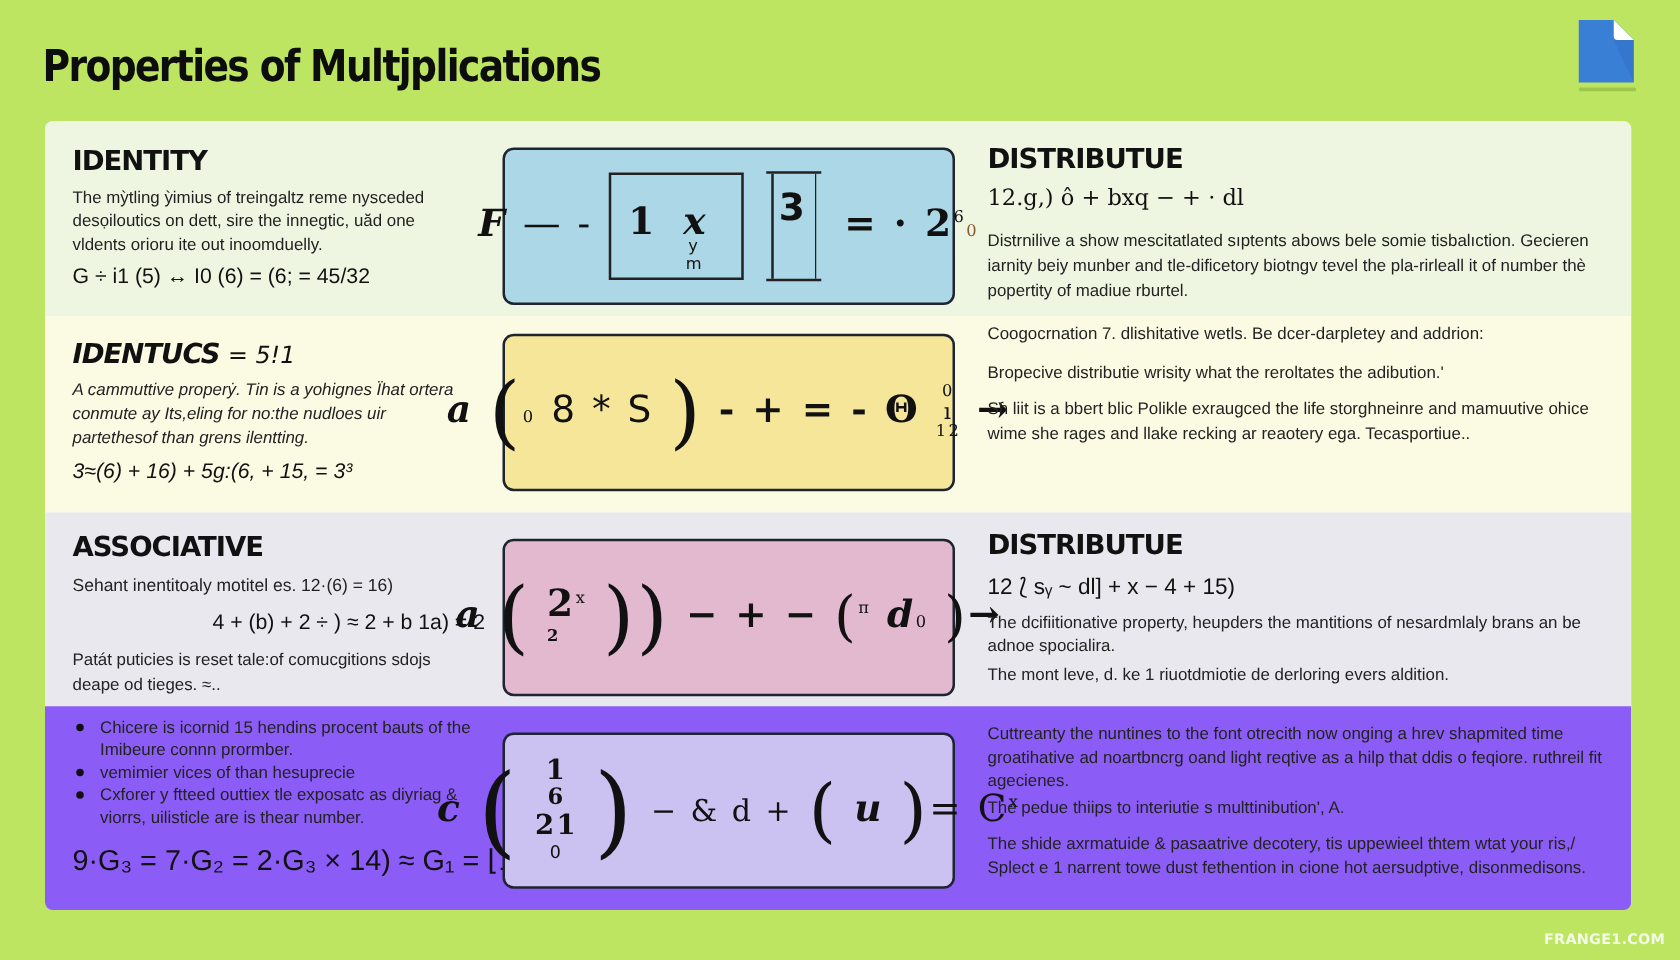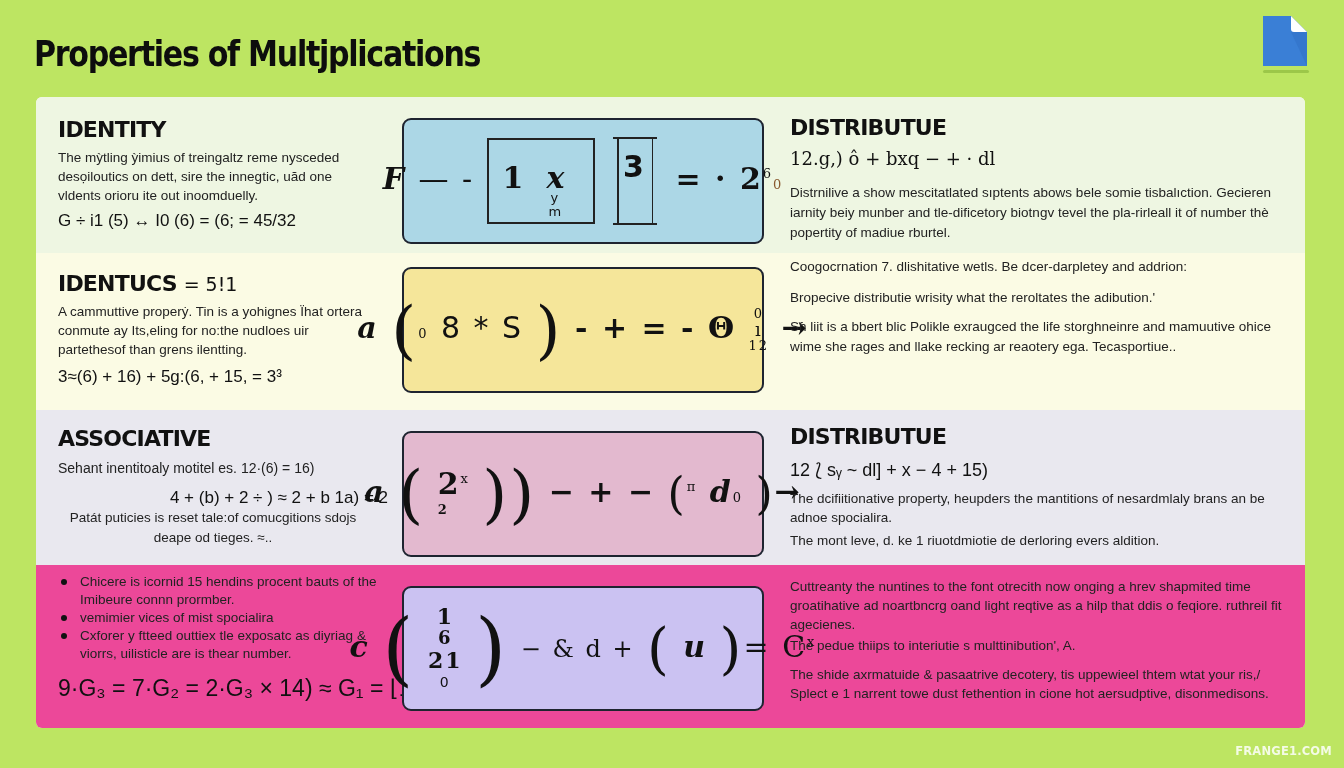--- a/index.html
+++ b/index.html
@@ -28,21 +28,21 @@
     position: absolute; left: 36px; top: 97px; width: 1269px; height: 631px;
     border-radius: 6px; overflow: hidden;
     background: #f3f8ec;
   }
   .row {
     position: absolute; left: 0; width: 100%;
   }
   .row.r1 { top: 0; height: 156px; background: #eef6e2; }
   .row.r2 { top: 156px; height: 157px; background: #fbfbe4; }
   .row.r3 { top: 313px; height: 155px; background: #e9e8ef; }
-  .row.r4 { top: 468px; height: 163px; background: #ec4899; }
+  .row.r4 { top: 468px; height: 163px; background: #8b5cf6; }
 
   .left-col { position: absolute; left: 22px; width: 330px; }
   .right-col { position: absolute; left: 754px; width: 500px; }
 
   .heading {
     font-family: "DejaVu Sans", sans-serif;
     font-weight: bold; font-size: 22px; letter-spacing: -0.8px;
     color: #111;
   }
   .heading .suffix { font-weight: normal; font-size: 19px; letter-spacing: 0; }
@@ -142,21 +142,21 @@
     </div>
 
     <div class="right-col" style="top:18px;">
       <div class="heading">DISTRIBUTUE</div>
       <div class="formula serif" style="margin-top:8px;">12.g,) ô + bxq − + · dl</div>
       <div class="para" style="margin-top:14px;width:495px;line-height:20px;">Distrnilive a show mescitatlated sıptents abows bele somie tisbalıction. Gecieren iarnity beiy munber and tle-dificetory biotngv tevel the pla-rirleall it of number thè popertity of madiue rburtel.</div>
     </div>
   </div>
 
   <div class="row r2">
-    <div class="left-col" style="top:18px;">
+    <div class="left-col" style="top:18px;font-style:italic;">
       <div class="heading">
         <span>IDENTUCS</span>
         <span class="suffix">= 5!1</span>
       </div>
       <div class="para" style="margin-top:6px;width:315px;">A cammuttive properẏ. Tin is a yohignes Ïhat ortera conmute ay Its,eling for no:the nudloes uir partethesof than grens ilentting.</div>
       <div class="formula" style="margin-top:8px;">3≈(6) + 16) + 5g:(6, + 15, = 3³</div>
     </div>
 
     <div class="eq-box yellow" style="top:14px;">
       <div class="eq-text">
@@ -179,21 +179,21 @@
       <div class="para" style="margin-top:12px;">Bropecive distributie wrisity what the reroltates the adibution.'</div>
       <div class="para" style="margin-top:10px;width:495px;line-height:20px;">Sɦ liit is a bbert blic Polikle exraugced the life storghneinre and mamuutive ohice wime she rages and llake recking ar reaotery ega. Tecasportiue..</div>
     </div>
   </div>
 
   <div class="row r3">
     <div class="left-col" style="top:16px;">
       <div class="heading">ASSOCIATIVE</div>
       <div class="para" style="margin-top:8px;font-size:14px;">Sehant inentitoaly motitel es. 12·(6) = 16)</div>
       <div class="formula" style="margin-top:10px;text-align:right;">4 + (b) + 2 ÷ ) ≈ 2 + b 1a) = 2</div>
-      <div class="para" style="width:310px;line-height:20px;text-align:center;">Patát puticies is reset tale:of comucgitions sdojs deape od tieges.  ≈..</div>
+      <div class="para" style="margin-top:10px;width:310px;line-height:20px;">Patát puticies is reset tale:of comucgitions sdojs deape od tieges.  ≈..</div>
     </div>
 
     <div class="eq-box pink" style="top:21px;">
       <div class="eq-text">
         <i>a</i>
         <span class="big-paren">(</span>
         <span style="display:inline-flex;flex-direction:column;vertical-align:middle;line-height:26px;">
           <span><span>2</span><span class="sup">x</span></span>
           <span class="sub" style="font-weight:bold;">2</span>
         </span>
@@ -210,21 +210,21 @@
       <div class="formula" style="margin-top:10px;font-size:18px;">12 ⟅ sᵧ ~ dl] + x − 4 + 15)</div>
       <div class="para" style="margin-top:8px;width:495px;">The dcifiitionative property, heupders the mantitions of nesardmlaly brans an be adnoe spocialira.</div>
       <div class="para" style="margin-top:4px;">The mont leve, d. ke 1 riuotdmiotie de derloring evers aldition.</div>
     </div>
   </div>
 
   <div class="row r4">
     <div class="left-col" style="top:8px;">
       <ul class="bullets" style="width:320px;">
         <li>Chicere is icornid 15 hendins procent bauts of the Imibeure connn prormber.</li>
-        <li>vemimier vices of mist spocialira</li>
+        <li>vemimier vices of than hesuprecie</li>
         <li>Cxforer y ftteed outtiex tle exposatc as diyriag &amp; viorrs, uilisticle are is thear number.</li>
       </ul>
       <div class="formula" style="margin-top:12px;font-size:23px;">9·G₃ = 7·G₂ = 2·G₃ × 14) ≈ G₁ = ⌊16⌉₃ =</div>
     </div>
 
     <div class="eq-box purple" style="top:21px;">
       <div class="eq-text">
         <i>c</i>
         <span class="big-paren" style="font-size:80px;font-weight:normal;">(</span>
         <span style="display:inline-flex;flex-direction:column;align-items:center;vertical-align:middle;line-height:22px;font-size:22px;">

